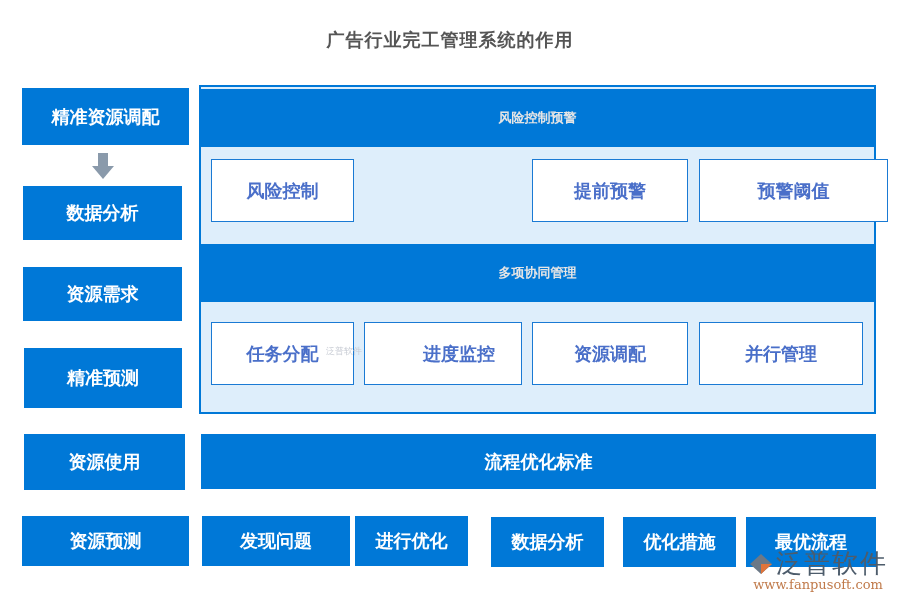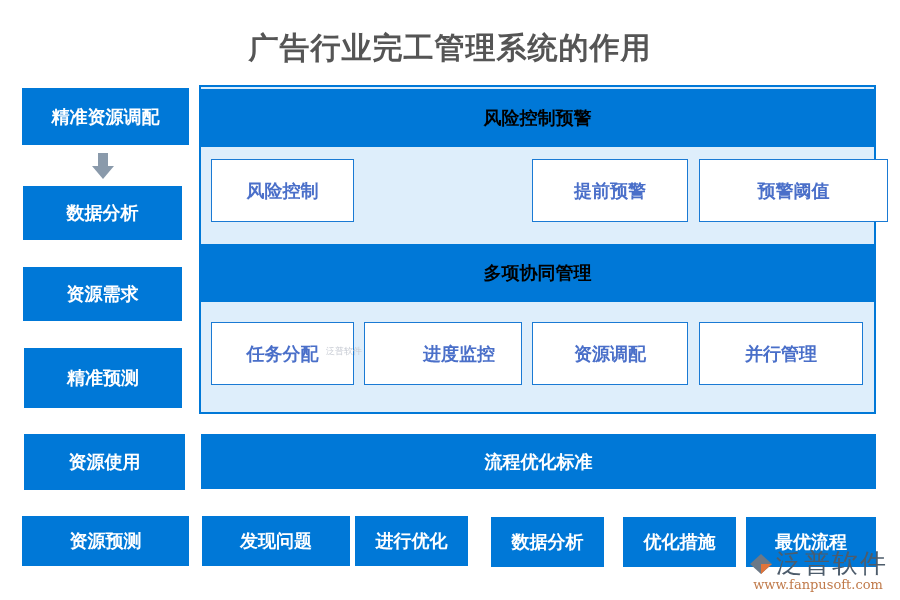--- a/index.html
+++ b/index.html
@@ -1,26 +1,26 @@
 <!DOCTYPE html>
 <html><head>
 <meta charset="utf-8">
 <style>
   html, body { margin:0; padding:0; }
   body { width:900px; height:600px; background:#ffffff; position:relative; overflow:hidden;
          font-family:"DejaVu Sans","Liberation Sans",sans-serif; }
   .title { position:absolute; left:0; top:28px; width:900px; text-align:center;
-           font-size:30px; font-weight:bold; color:#555555; letter-spacing:1px; }
+           font-size:18px; font-weight:bold; color:#555555; letter-spacing:1px; }
   .blk { position:absolute; background:#0078d7; color:#ffffff; font-weight:bold;
          display:flex; align-items:center; justify-content:center; font-size:18px; }
   .arrow { position:absolute; left:92px; top:153px; width:22px; height:26px; }
   .panel { position:absolute; left:199px; top:85px; width:677px; height:329px;
            border:2px solid #0078d7; background:#deeefb; box-sizing:border-box; }
-  .phead { position:absolute; left:0; width:100%; background:#0078d7; color:#000000;
-           font-weight:bold; font-size:18px; display:flex; align-items:center; justify-content:center; }
+  .phead { position:absolute; left:0; width:100%; background:#0078d7; color:#e5e5e5;
+           font-weight:bold; font-size:13px; display:flex; align-items:center; justify-content:center; }
   .pbox { position:absolute; background:#ffffff; border:1.5px solid #1a7ad4; box-sizing:border-box;
           color:#4a6fc9; font-weight:bold; font-size:18px; display:flex; align-items:center; justify-content:center; }
   .wm { position:absolute; right:12px; bottom:8px; text-align:center; }
   .wm-main { font-size:26px; color:#4d5c6b; font-family:"DejaVu Serif","Liberation Serif",serif; letter-spacing:2px; display:flex; align-items:center; }
   .wm-url { font-size:13px; color:#c07a4a; font-family:"DejaVu Serif","Liberation Serif",serif; margin-top:-4px; }
 </style>
 </head>
 <body>
 
 <div class="title">广告行业完工管理系统的作用</div>

